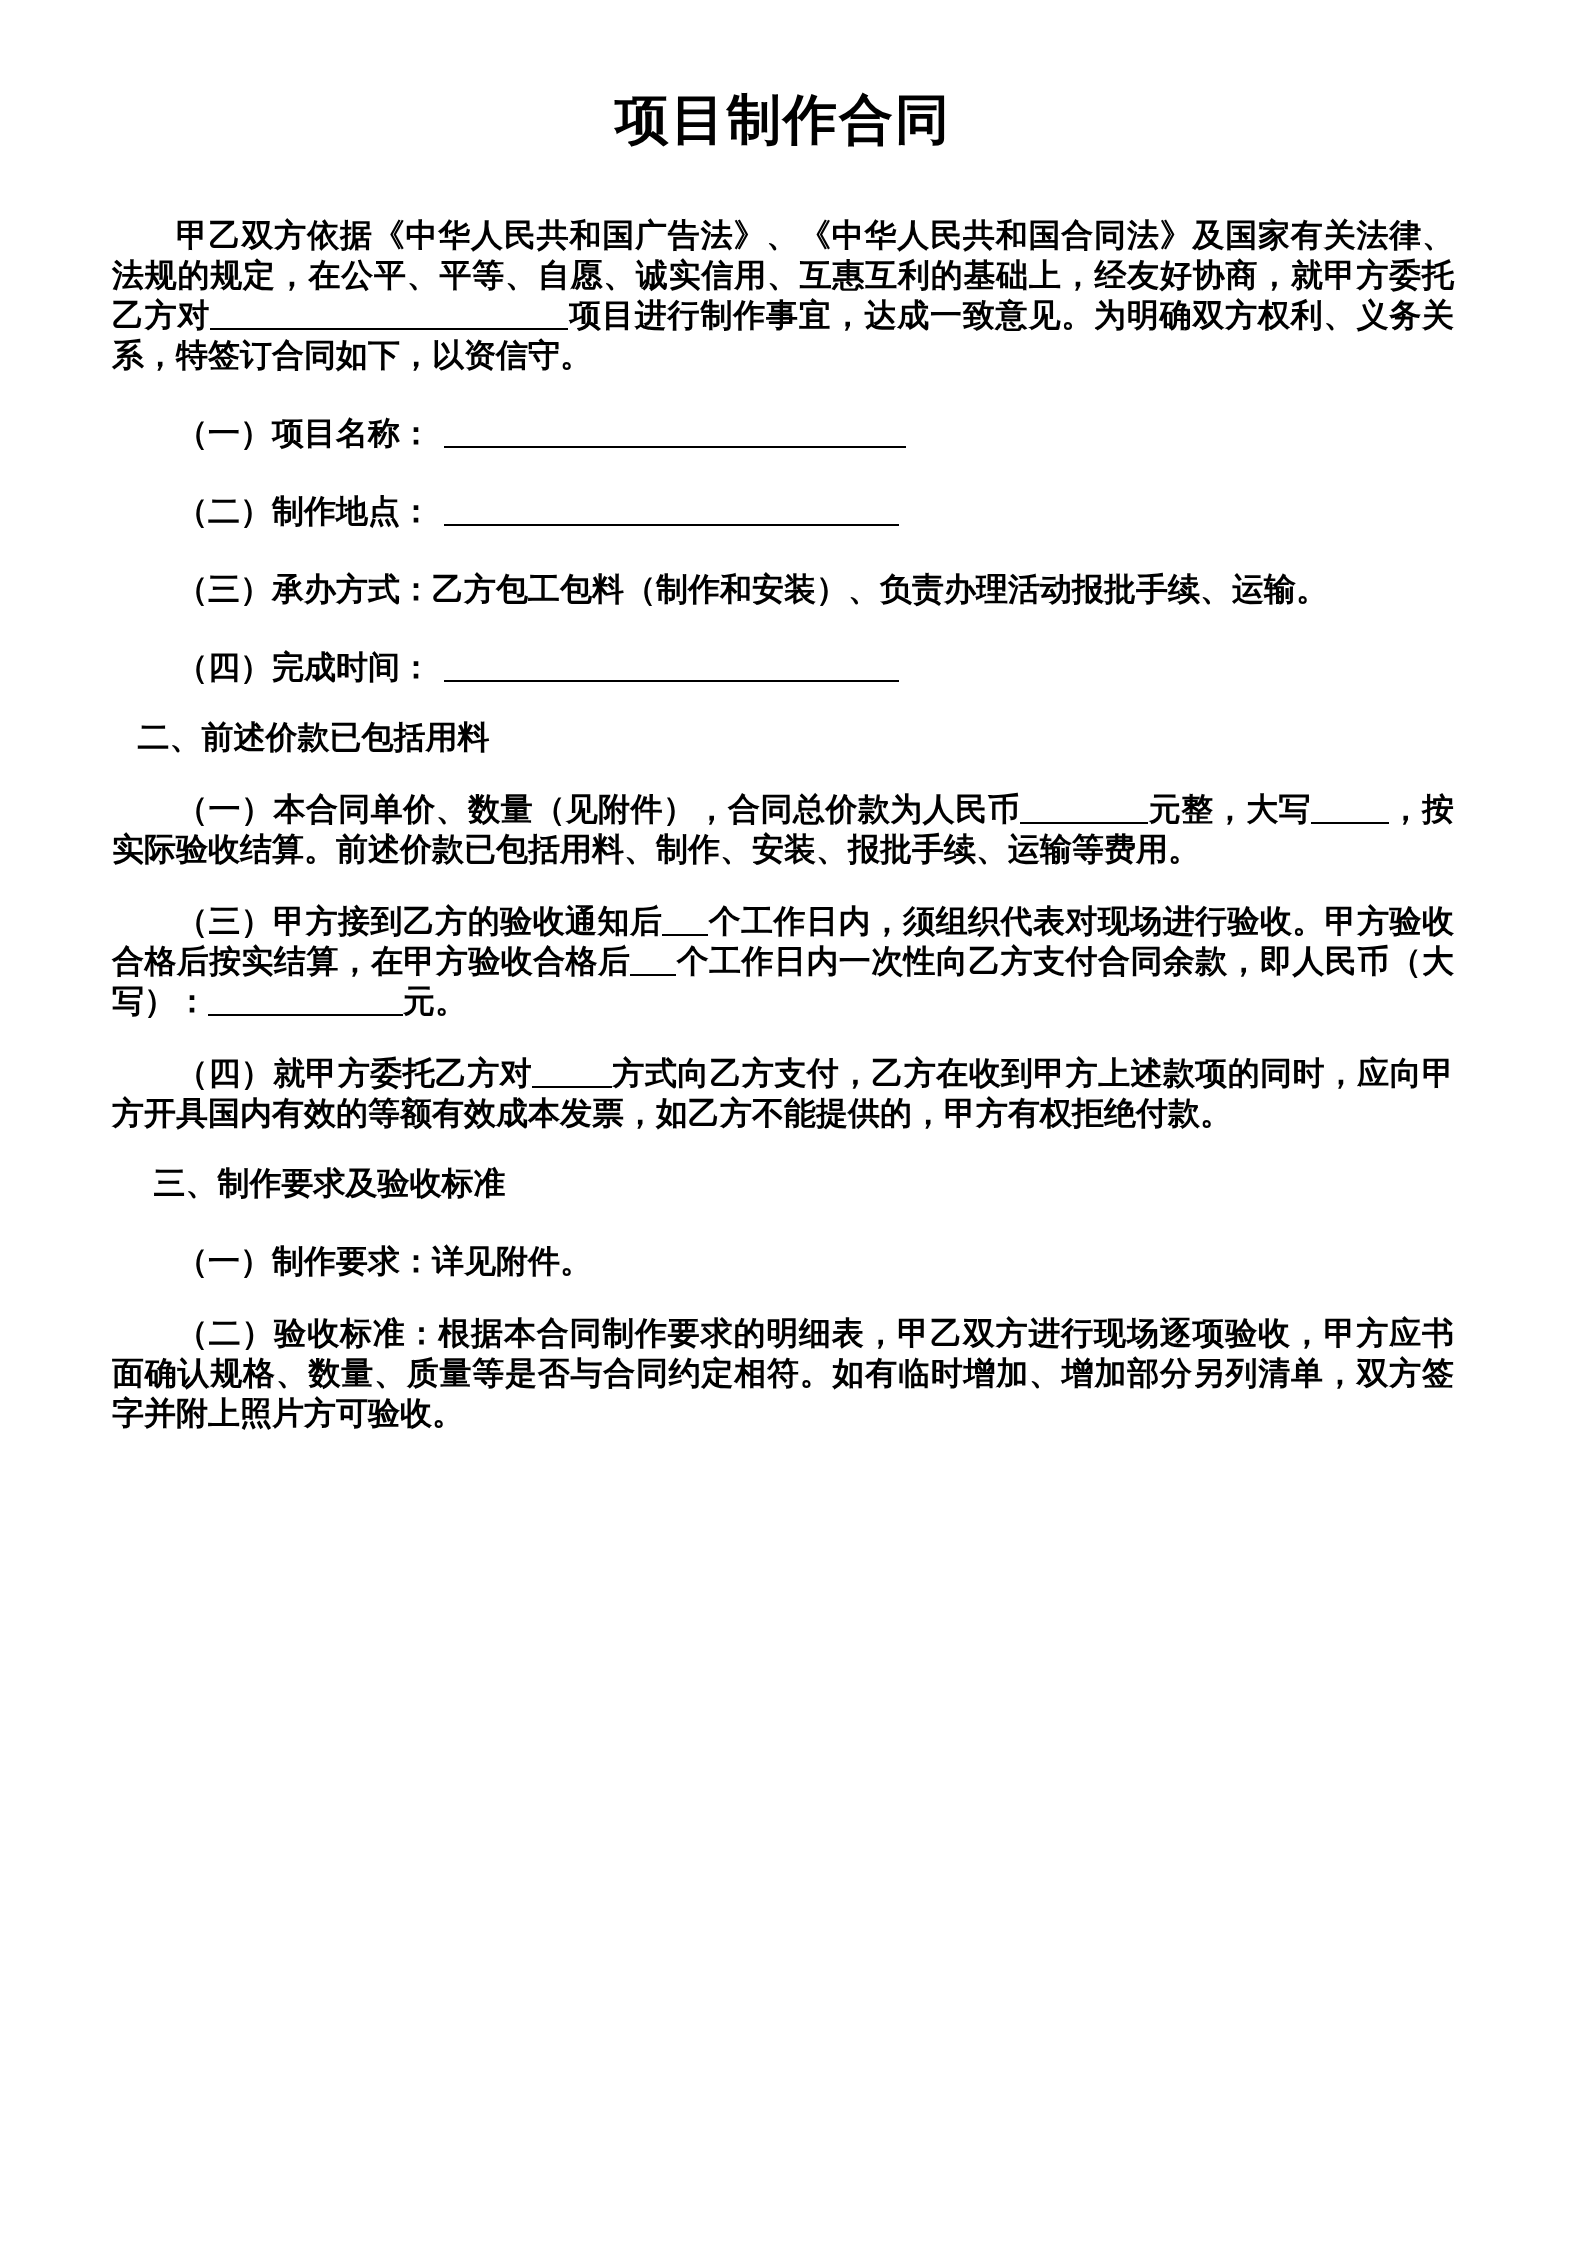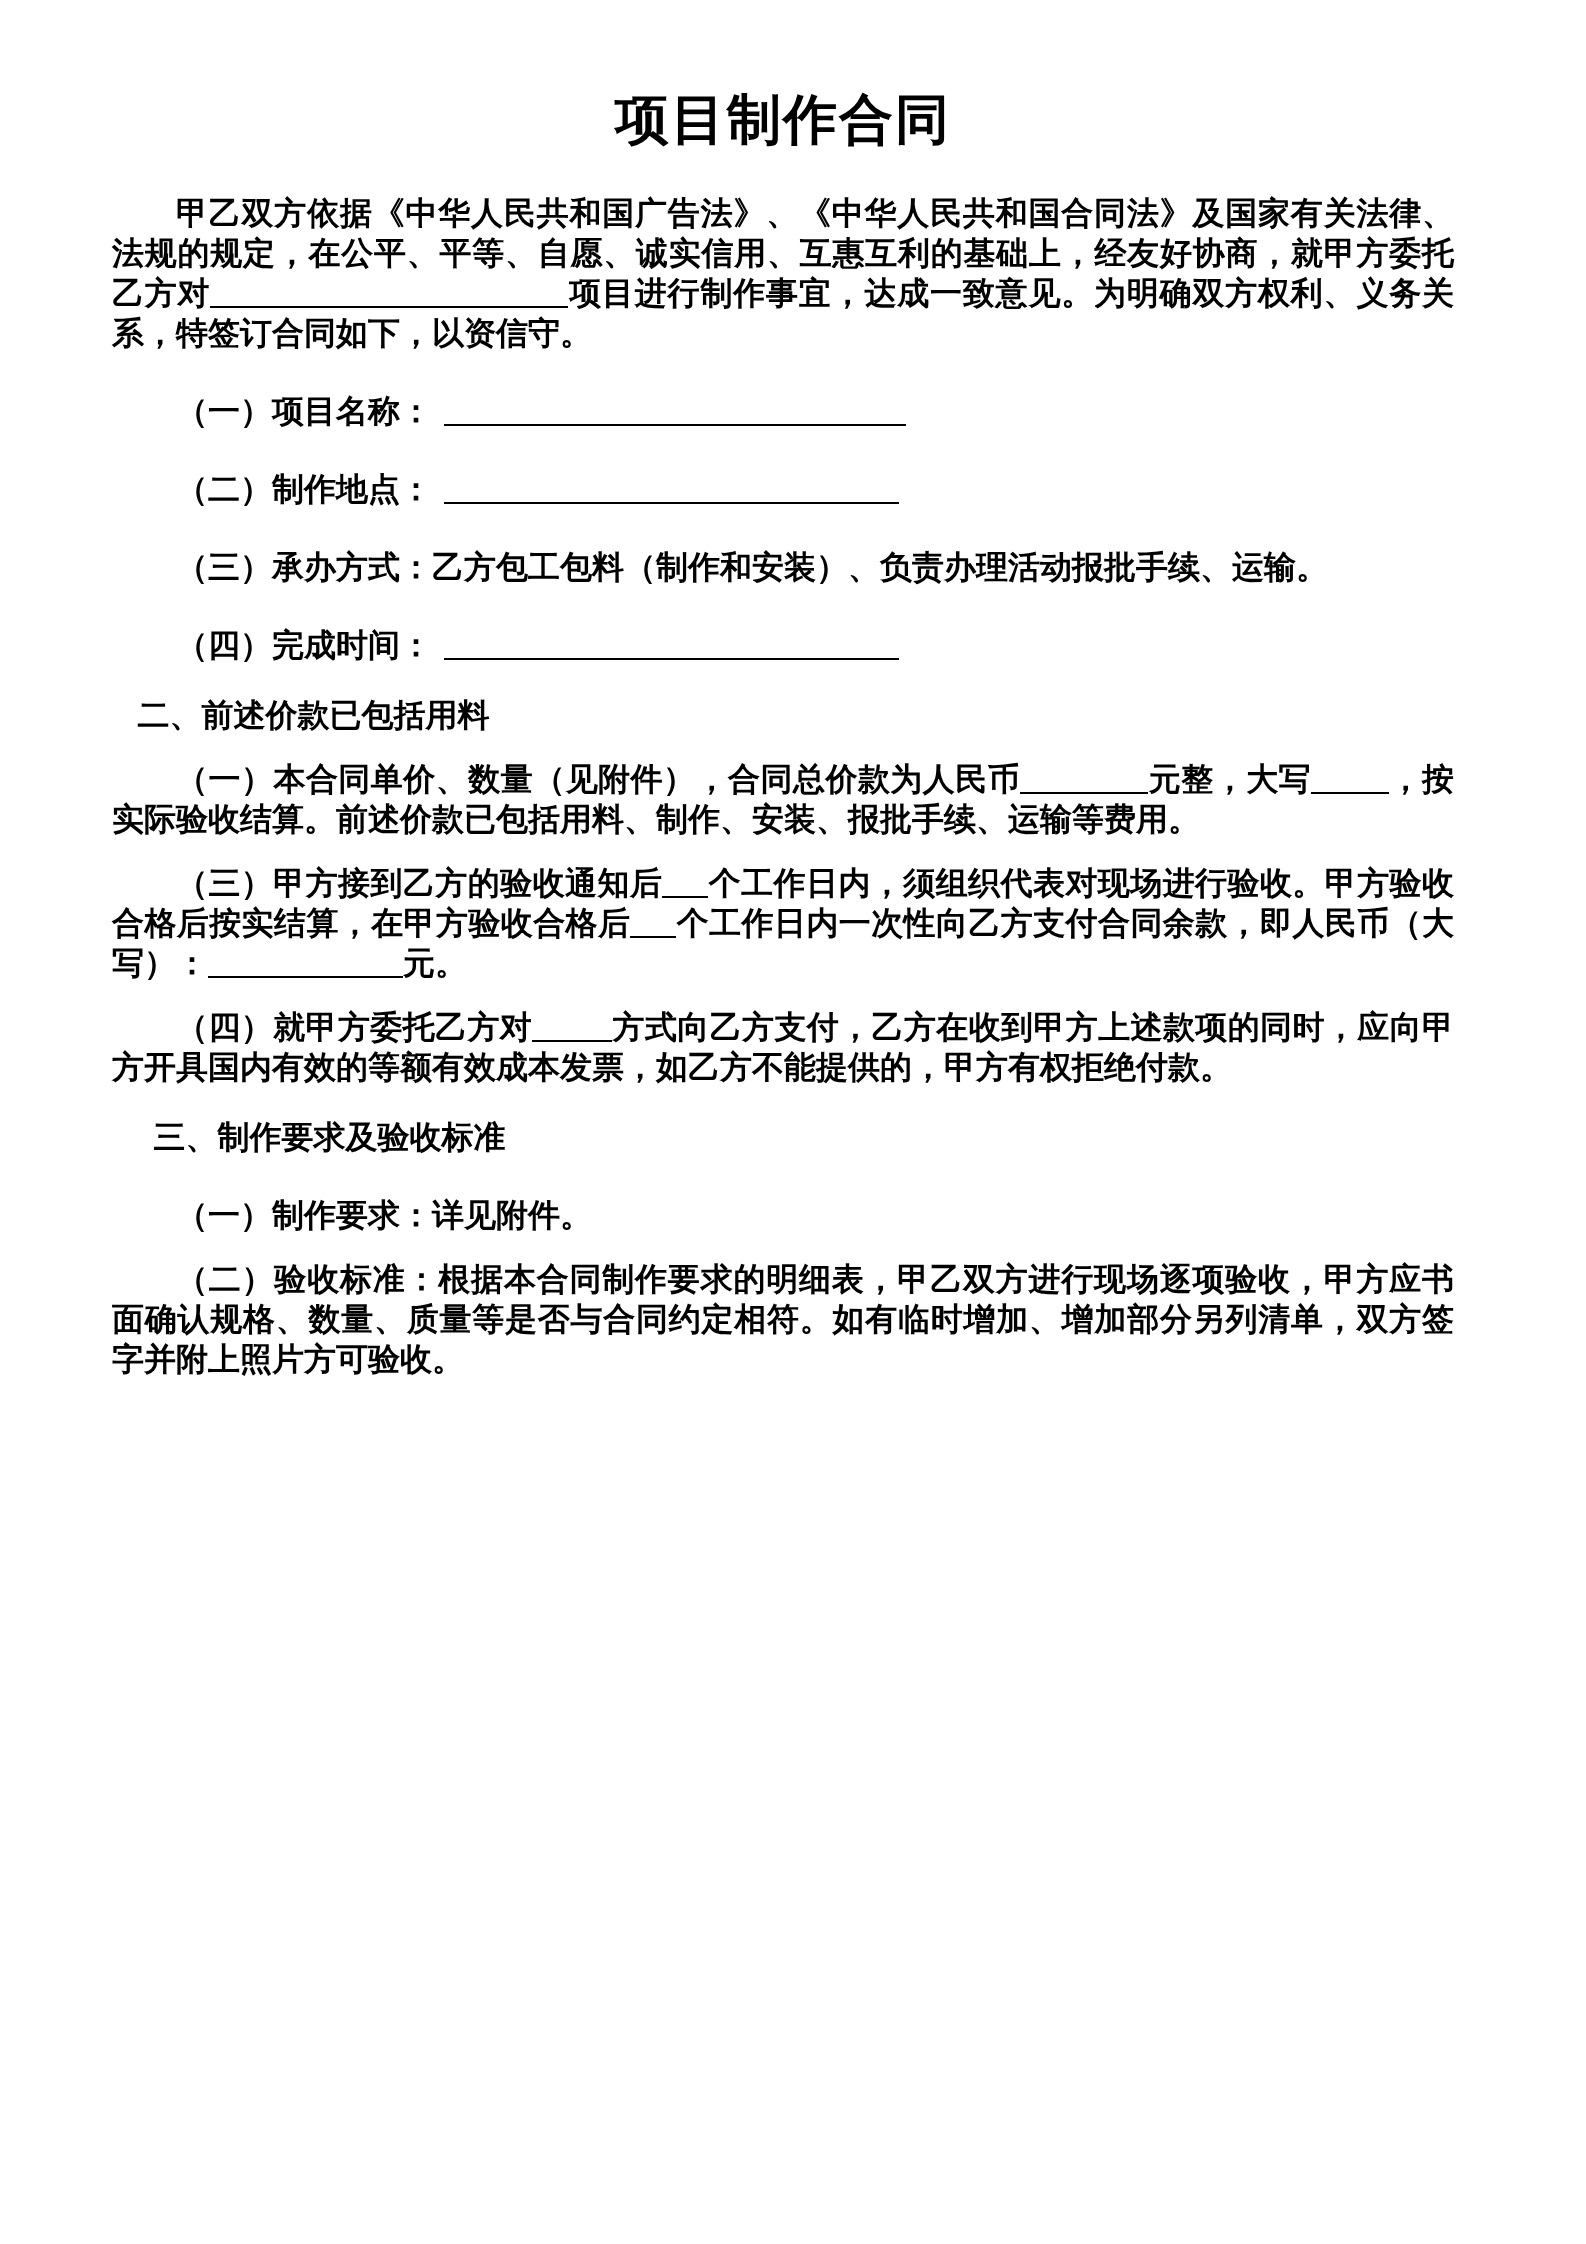--- a/index.html
+++ b/index.html
@@ -16,28 +16,28 @@
     width: 1586px;
     min-height: 2244px;
     padding: 84px 132px 80px 112px;
     background: #ffffff;
   }
   .title {
     font-size: 54px;
     font-weight: 700;
     text-align: center;
     letter-spacing: 2px;
-    margin-bottom: 36px;
+    margin-bottom: 58px;
   }
   .para {
     font-size: 32px;
     line-height: 40px;
     text-indent: 2em;
     text-align: justify;
-    margin-top: 24px;
+    margin-top: 32px;
   }
   .heading {
     font-size: 32px;
     line-height: 40px;
     font-weight: 700;
     margin-top: 30px;
   }
   .h-s1 { text-indent: 1.3em; }
   .h-s2 { text-indent: 0.8em; }
   .h-s3 { text-indent: 1.3em; }

